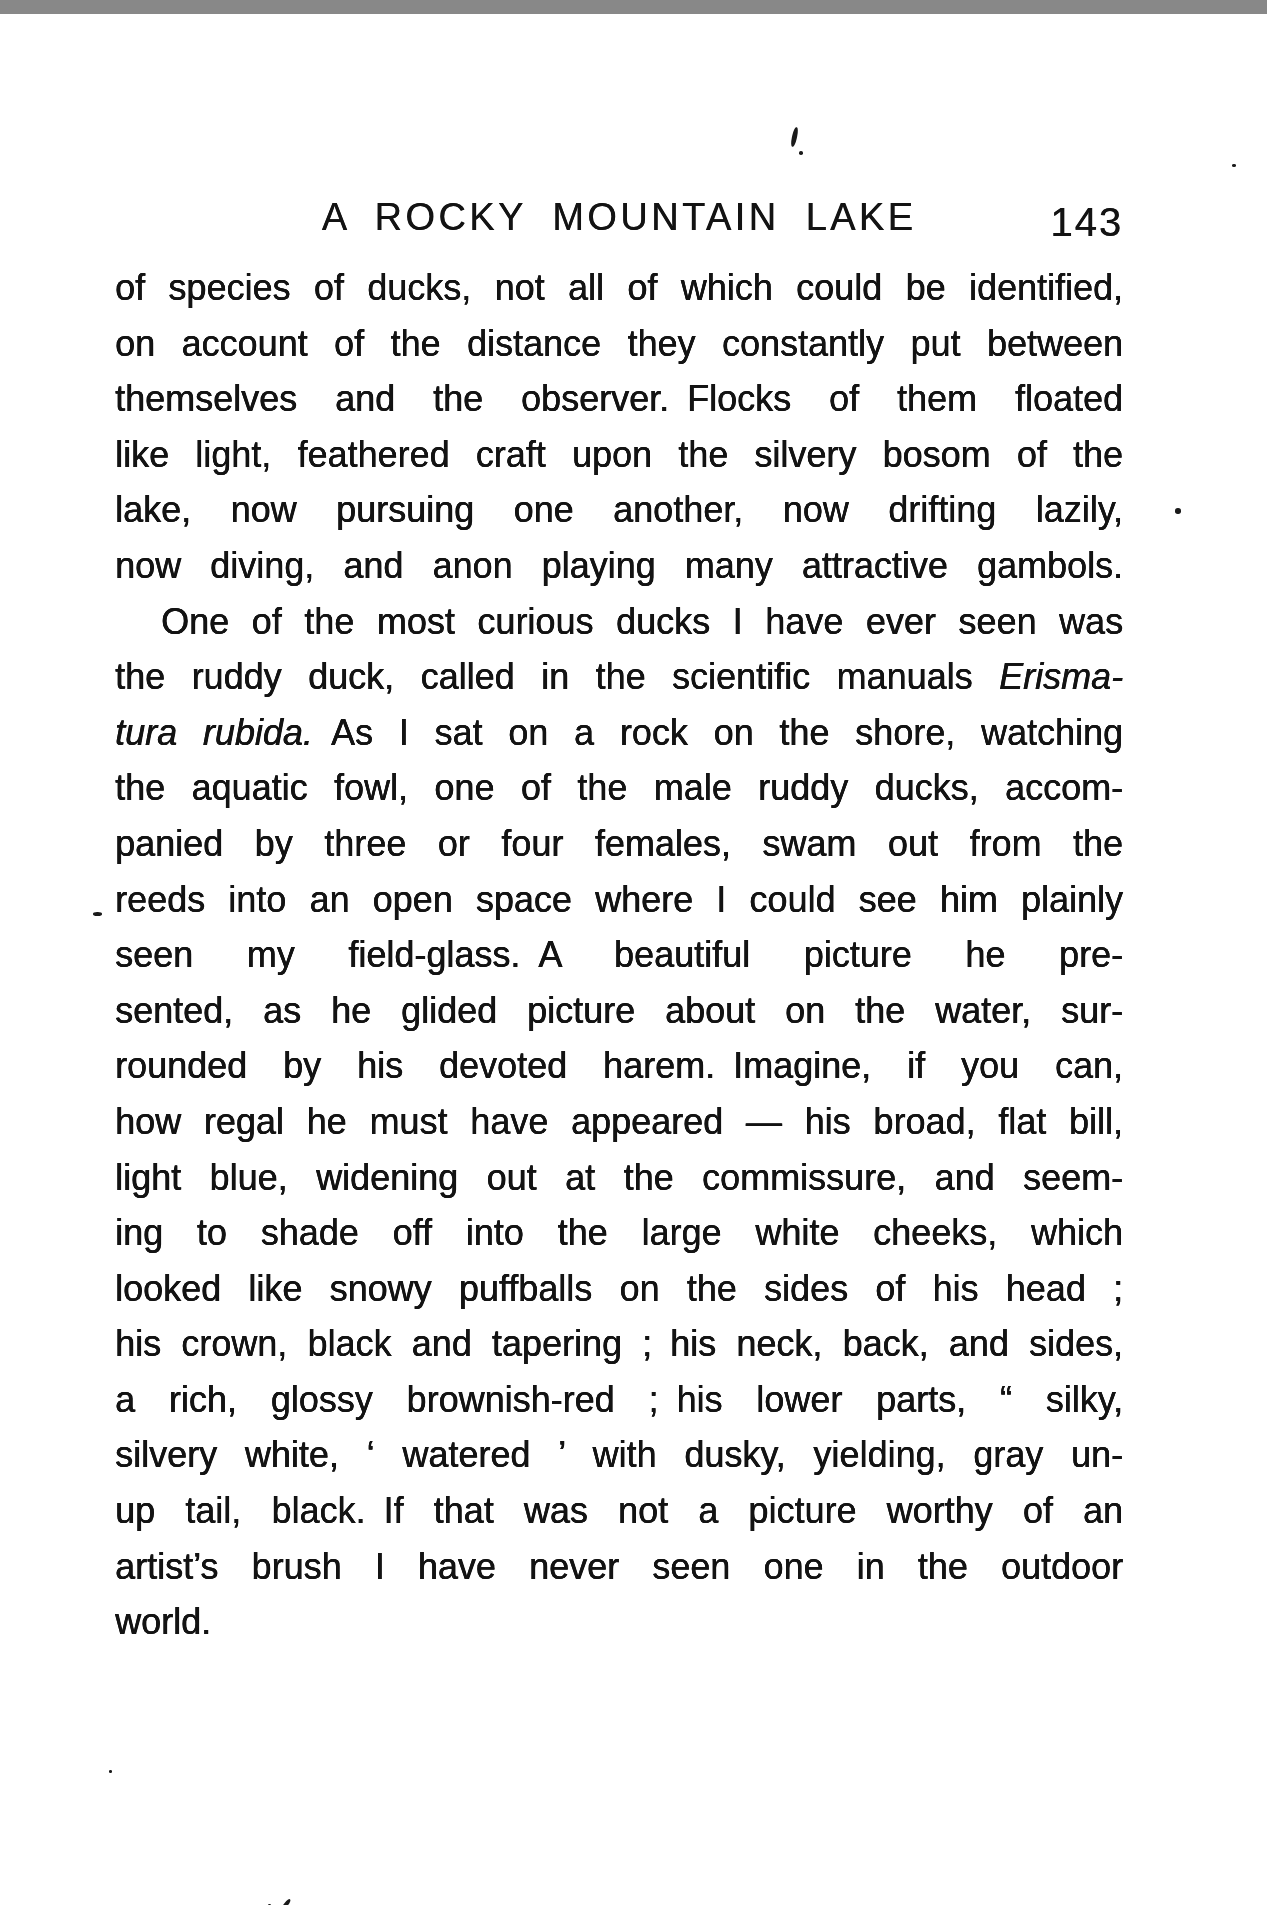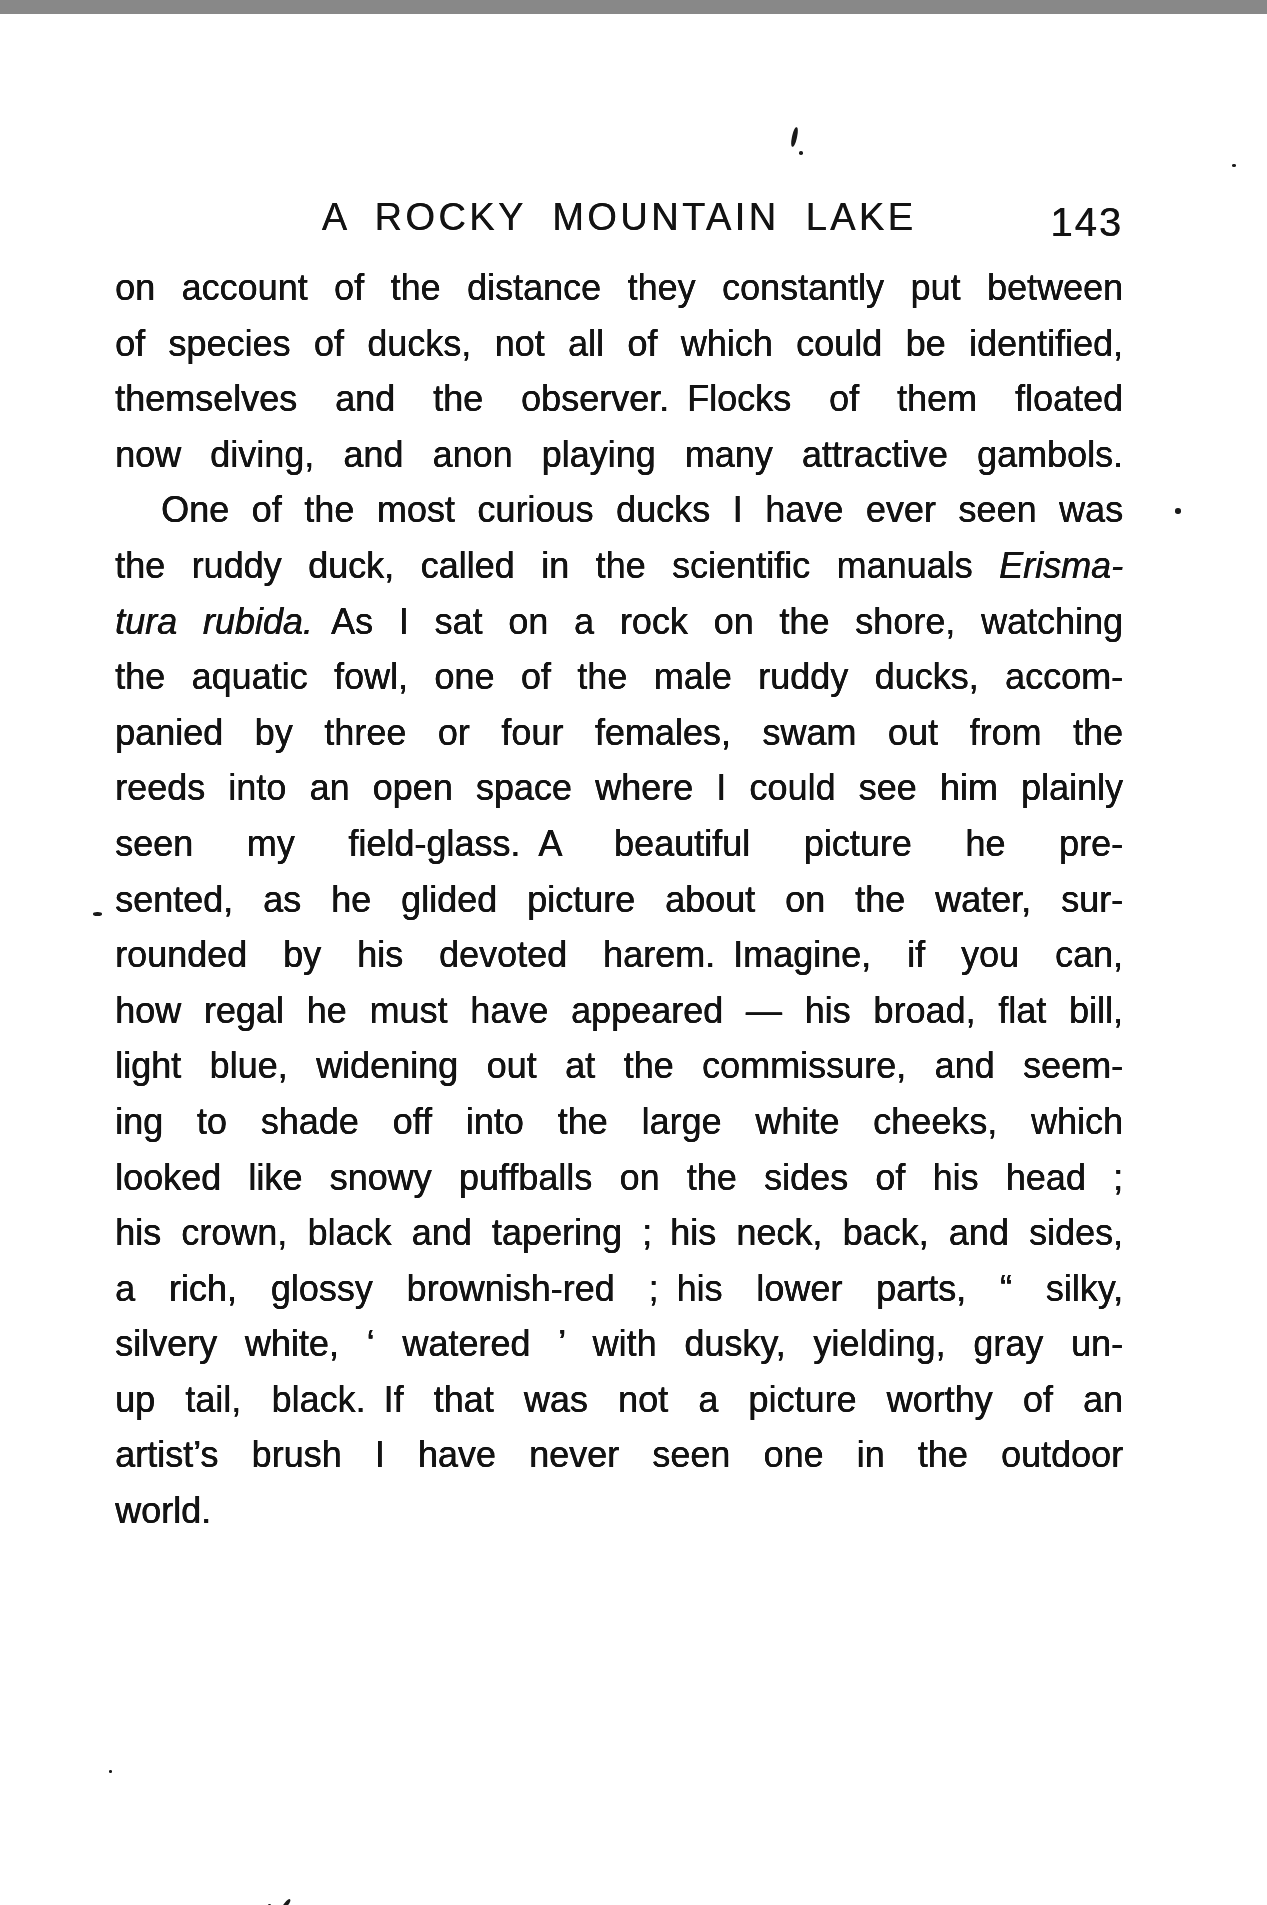--- a/index.html
+++ b/index.html
@@ -87,23 +87,25 @@
 
 <div class="page">
   <div class="page-header">
     <div class="running-title">A ROCKY MOUNTAIN LAKE</div>
     <div class="page-number">143</div>
   </div>
 
   <div class="page-body">
 
   <div class="paragraph">
+        <div class="line"><span>of species of ducks, not all of which could be identified,</span></div>
         <div class="line"><span>on account of the distance they constantly put between</span></div>
-        <div class="line"><span>of species of ducks, not all of which could be identified,</span></div>
         <div class="line"><span>themselves and the observer. Flocks of them floated</span></div>
+        <div class="line"><span>like light, feathered craft upon the silvery bosom of the</span></div>
+        <div class="line"><span>lake, now pursuing one another, now drifting lazily,</span></div>
         <div class="line"><span>now diving, and anon playing many attractive gambols.</span></div>
       </div>
       <div class="paragraph">
         <div class="line indent"><span>One of the most curious ducks I have ever seen was</span></div>
         <div class="line"><span>the ruddy duck, called in the scientific manuals </span><span class="italic">Erisma-</span></div>
         <div class="line"><span class="italic">tura rubida.</span><span> As I sat on a rock on the shore, watching</span></div>
         <div class="line"><span>the aquatic fowl, one of the male ruddy ducks, accom-</span></div>
         <div class="line"><span>panied by three or four females, swam out from the</span></div>
         <div class="line"><span>reeds into an open space where I could see him plainly</span></div>
         <div class="line"><span>seen my field-glass. A beautiful picture he pre-</span></div>

